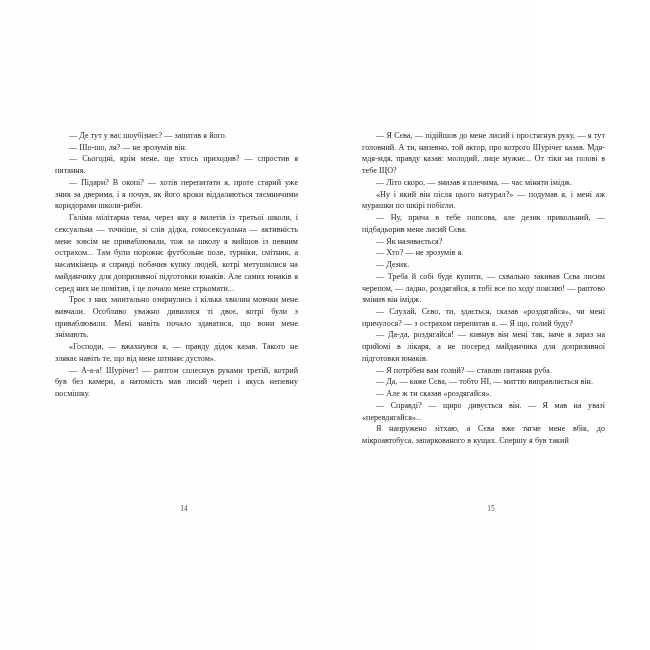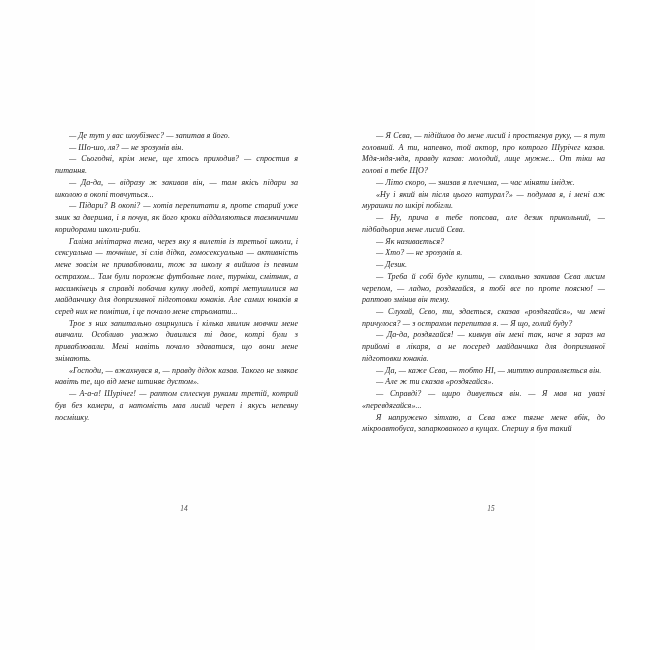--- a/index.html
+++ b/index.html
@@ -16,21 +16,20 @@
     color: #1a1a1a;
   }
 
   .book-spread {
     position: relative;
     width: 535px;
     height: 650px;
     background: #ffffff;
     display: flex;
     justify-content: center;
-    font-style: italic;
   }
 
   .page {
     position: absolute;
     top: 130px;
     width: 243px;
     height: 400px;
   }
 
   .page-left  { left: 55px; }
@@ -77,42 +76,42 @@
 <body>
 
 <div class="book-spread">
   <div class="paper-tint"></div>
 
   <div class="page page-left">
     <div class="page-body">
       <p>— Де тут у вас шоубізнес? — запитав я його.</p>
       <p>— Шо-шо, ля? — не зрозумів він.</p>
       <p>— Сьогодні, крім мене, ще хтось приходив? — спростив я питання.</p>
-      <p>— Да-да, — відразу ж закивав він, — там якісь підари за школою в окопі товчуться...</p>
       <p>— Підари? В окопі? — хотів перепитати я, проте старий уже зник за дверима, і я почув, як його кроки віддаляються таємничими коридорами школи-риби.</p>
       <p>Галіма мілітарна тема, через яку я вилетів із третьої школи, і сексуальна — точніше, зі слів дідка, гомосексуальна — активність мене зовсім не приваблювали, тож за школу я вийшов із певним острахом... Там були порожнє футбольне поле, турніки, смітник, а насамкінець я справді побачив купку людей, котрі метушилися на майданчику для допризивної підготовки юнаків. Але самих юнаків я серед них не помітив, і це почало мене стрьомати...</p>
       <p>Троє з них запитально озирнулись і кілька хвилин мовчки мене вивчали. Особливо уважно дивилися ті двоє, котрі були з приваблювали. Мені навіть почало здаватися, що вони мене знімають.</p>
       <p>«Господи, — вжахнувся я, — правду дідок казав. Такого не злякає навіть те, що від мене штиняє дустом».</p>
       <p>— А-а-а! Шурічег! — раптом сплеснув руками третій, котрий був без камери, а натомість мав лисий череп і якусь непевну посмішку.</p>
     </div>
     <div class="page-number">14</div>
   </div>
 
   <div class="page page-right">
     <div class="page-body">
       <p>— Я Сєва, — підійшов до мене лисий і простягнув руку, — я тут головний. А ти, напевно, той актор, про котрого Шурічег казав. Мдя-мдя-мдя, правду казав: молодий, лице мужнє... От тіки на голові в тебе ЩО?</p>
       <p>— Літо скоро, — знизав я плечима, — час міняти імідж.</p>
       <p>«Ну і який він після цього натурал?» — подумав я, і мені аж мурашки по шкірі побігли.</p>
       <p>— Ну, прича в тебе попсова, але дезик прикольний, — підбадьорив мене лисий Сєва.</p>
       <p>— Як називається?</p>
       <p>— Хто? — не зрозумів я.</p>
       <p>— Дезик.</p>
-      <p>— Треба й собі буде купити, — схвально закивав Сєва лисим черепом, — ладно, роздягайся, я тобі все по проте поясню! — раптово змінив він тему.</p>
+      <p>— Треба й собі буде купити, — схвально закивав Сєва лисим черепом, — ладно, роздягайся, я тобі все по ходу поясню! — раптово змінив він імідж.</p>
       <p>— Слухай, Сєво, ти, здається, сказав «роздягайся», чи мені причулося? — з острахом перепитав я. — Я що, голий буду?</p>
       <p>— Да-да, роздягайся! — кивнув він мені так, наче я зараз на прийомі в лікаря, а не посеред майданчика для допризивної підготовки юнаків.</p>
+      <p>— Я потрібен вам голий? — ставлю питання руба.</p>
       <p>— Да, — каже Сєва, — тобто НІ, — миттю виправляється він.</p>
       <p>— Але ж ти сказав «роздягайся».</p>
       <p>— Справді? — щиро дивується він. — Я мав на увазі «перевдягайся»...</p>
       <p>Я напружено зітхаю, а Сєва вже тягне мене вбік, до мікроавтобуса, запаркованого в кущах. Спершу я був такий</p>
     </div>
     <div class="page-number">15</div>
   </div>
 </div>
 
 </body></html>

